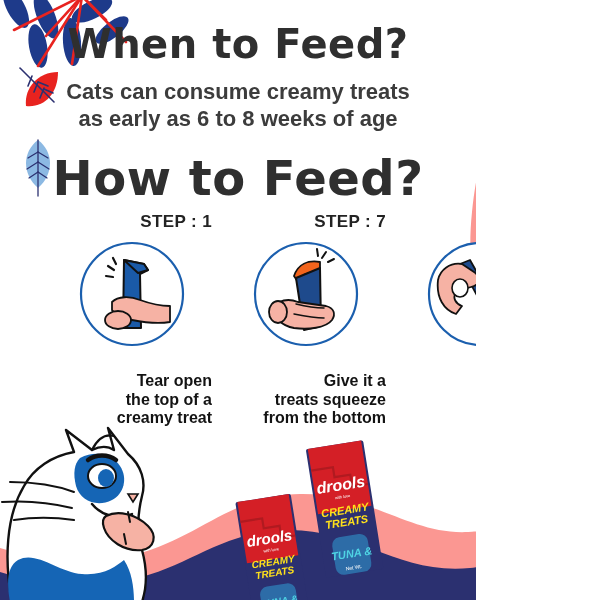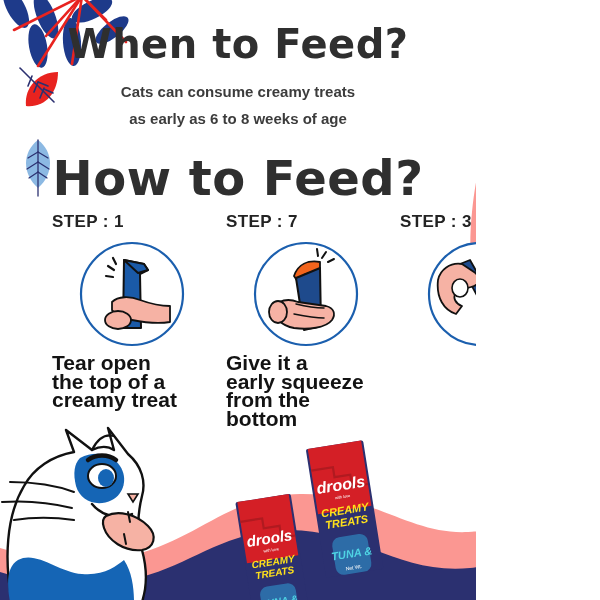--- a/index.html
+++ b/index.html
@@ -20,39 +20,39 @@
     font-weight:700;color:#2f2f2f;
     letter-spacing:.5px;
   }
   #title-when{top:22px;font-size:40px;line-height:44px;}
   #title-how{top:158px;font-size:48px;line-height:40px;}
 
   .subtitle{
     position:absolute;left:0;right:0;text-align:center;
     font-family:"Liberation Sans",sans-serif;
     font-weight:700;color:#3c3c3c;
-    font-size:15px;line-height:27px;
+    font-size:22px;line-height:27px;
   }
   #subtitle{top:78px;}
 
   .steps{
     position:absolute;top:212px;left:52px;width:508px;
     display:flex;justify-content:space-between;
   }
-  .step{width:160px;text-align:left;}
+  .step{width:160px;text-align:right;}
   .step-label{
     font-family:"Liberation Sans",sans-serif;
     font-weight:700;font-size:17px;color:#232323;
     letter-spacing:.4px;margin-bottom:8px;
   }
   .step-circle{width:108px;height:108px;margin:0 auto;}
   .step-caption{
-    margin-top:6px;
+    margin-top:24px;
     font-family:"Liberation Sans",sans-serif;
-    font-weight:700;font-size:21px;line-height:18.5px;color:#131313;
+    font-weight:700;font-size:16px;line-height:18.5px;color:#131313;
     white-space:pre-line;
   }
 </style>
 </head>
 <body>
 
 <div id="stage">
 
   <svg class="layer" width="600" height="600" viewBox="0 0 600 600">
 
@@ -196,21 +196,21 @@
           <path d="M22,68 C26,60 36,58 46,62 L74,66 C82,68 84,74 80,80
                    C74,88 56,90 42,88 C30,86 22,78 22,68 Z" fill="#f6b2a4" stroke="#111" stroke-width="1.8" stroke-linejoin="round"></path>
           <g stroke="#111" stroke-width="1.5" fill="none" stroke-linecap="round">
             <path d="M44,64 C52,66 62,68 72,68"></path>
             <path d="M42,74 C52,76 62,78 72,78"></path>
           </g>
           <ellipse cx="26" cy="72" rx="9" ry="11" fill="#f6b2a4" stroke="#111" stroke-width="1.8"></ellipse>
         </svg>
       </div>
       <div class="step-caption">Give it a
-early squeeze
+treats squeeze
 from the bottom</div>
     </div>
 
     <div class="step">
       <div class="step-label">STEP : 3</div>
       <div class="step-circle">
         <svg width="108" height="108" viewBox="0 0 108 108">
           <circle cx="54" cy="54" r="51" fill="#ffffff" stroke="#1b5fae" stroke-width="2.2"></circle>
 
           <path d="M104,96 C92,96 78,90 72,78 C68,70 66,58 70,50

